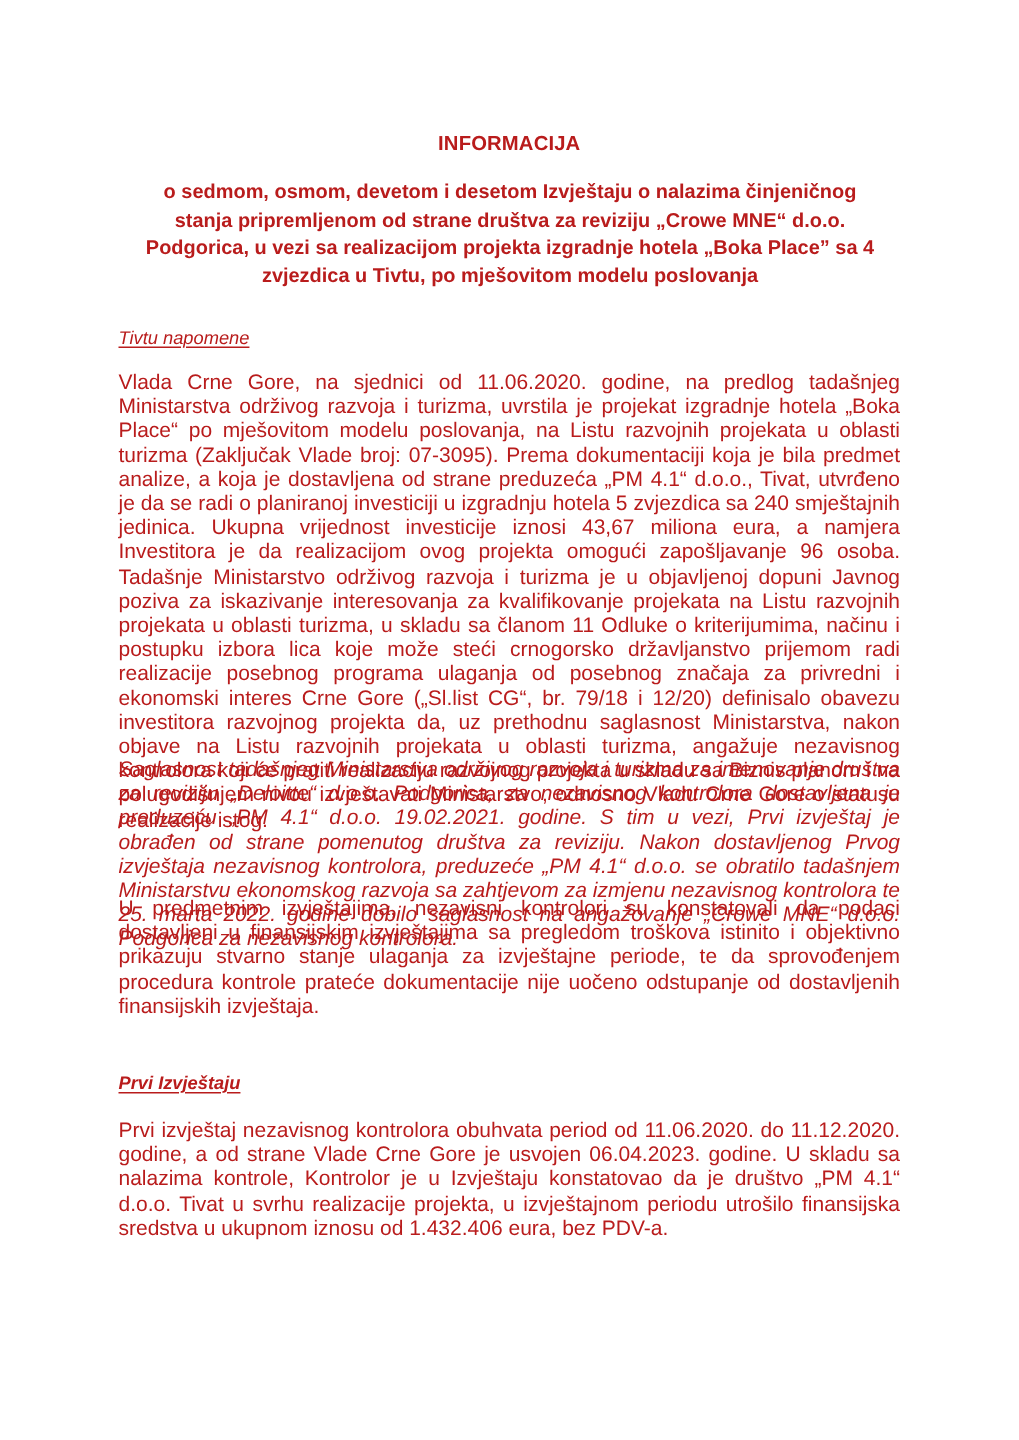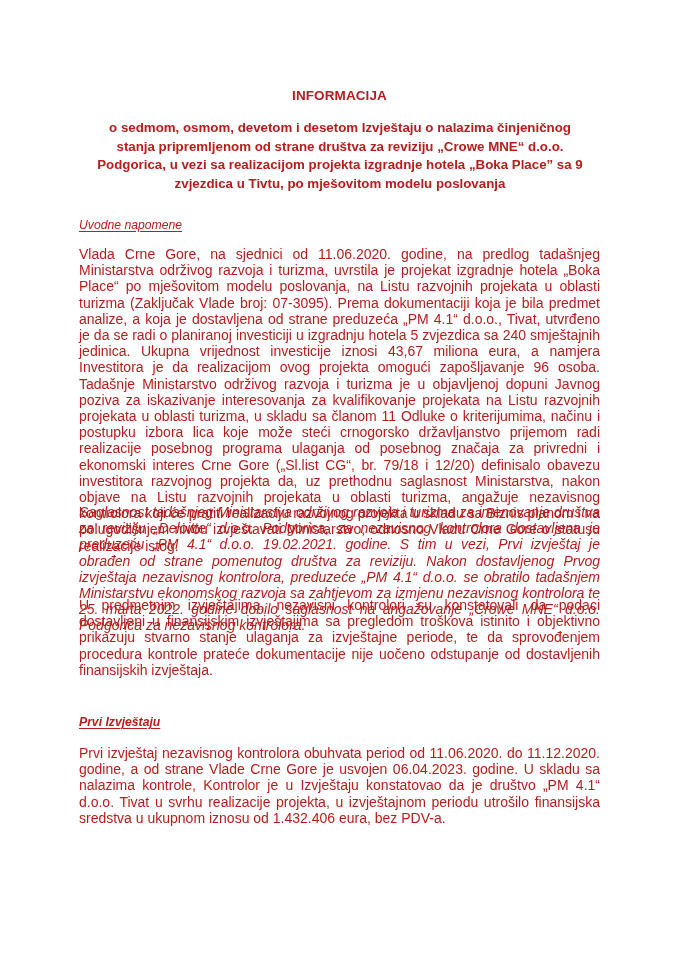--- a/index.html
+++ b/index.html
@@ -28,23 +28,23 @@
     text-align-last: left;
   }
   .para p { margin: 0; }
   b { font-weight: normal; }
 </style>
 </head>
 <body>
 
 <div class="page">
   <div class="title">INFORMACIJA</div>
-  <div class="subtitle">o sedmom, osmom, devetom i desetom Izvještaju o nalazima činjeničnog stanja pripremljenom od strane društva za reviziju „Crowe MNE“  d.o.o. Podgorica, u vezi sa realizacijom projekta izgradnje hotela „Boka Place” sa 9 zvjezdica u Tivtu, po mješovitom modelu poslovanja</div>
+  <div class="subtitle">o sedmom, osmom, devetom i desetom Izvještaju o nalazima činjeničnog stanja pripremljenom od strane društva za reviziju „Crowe MNE“  d.o.o. Podgorica, u vezi sa realizacijom projekta izgradnje hotela „Boka Place” sa 4 zvjezdica u Tivtu, po mješovitom modelu poslovanja</div>
 
-  <div class="section-heading" style="top:218px;">Uvodne napomene</div>
+  <div class="section-heading" style="top:218px;">Tivtu napomene</div>
 
   <div class="para" style="top:246px;">
     <p>Vlada Crne Gore, na sjednici od 11.06.2020. godine, na predlog tadašnjeg Ministarstva održivog razvoja i turizma, uvrstila je projekat izgradnje hotela „Boka Place“ po mješovitom modelu poslovanja, na Listu razvojnih projekata u oblasti turizma (Zaključak Vlade broj: 07-3095). Prema dokumentaciji koja je bila predmet analize, a koja je dostavljena od strane preduzeća „PM 4.1“ d.o.o., Tivat, utvrđeno je da se radi o planiranoj investiciji u izgradnju hotela 5 zvjezdica sa 240 smještajnih jedinica. Ukupna vrijednost investicije iznosi 43,67 miliona eura, a namjera Investitora je da realizacijom ovog projekta omogući zapošljavanje 96 osoba. Tadašnje Ministarstvo održivog razvoja i turizma je u objavljenoj dopuni Javnog poziva za iskazivanje interesovanja za kvalifikovanje projekata na Listu razvojnih projekata u oblasti turizma, u skladu sa članom 11 Odluke o kriterijumima, načinu i postupku izbora lica koje može steći crnogorsko državljanstvo prijemom radi realizacije posebnog programa ulaganja od posebnog značaja za privredni i ekonomski interes Crne Gore („Sl.list CG“, br. 79/18 i 12/20) definisalo obavezu investitora razvojnog projekta da, uz prethodnu saglasnost Ministarstva, nakon objave na Listu razvojnih projekata u oblasti turizma, angažuje nezavisnog kontrolora koji će pratiti realizaciju razvojnog projekta u skladu sa Biznis planom i na polugodišnjem nivou izvještavati Ministarstvo, odnosno Vladu Crne Gore o statusu realizacije istog.</p>
   </div>
 
   <div class="para" style="top:504px;font-style:italic;">
     <p>Saglasnost tadašnjeg Ministarstva održivog razvoja i turizma za imenovanje društva za reviziju „Deloitte“ d.o.o. Podgorica, za  nezavisnog kontrolora dostavljena je preduzeću „PM 4.1“ d.o.o. 19.02.2021. godine. S tim u vezi, Prvi izvještaj je obrađen od strane pomenutog društva za reviziju. Nakon dostavljenog Prvog izvještaja nezavisnog kontrolora, preduzeće „PM 4.1“ d.o.o. se obratilo tadašnjem Ministarstvu ekonomskog razvoja sa zahtjevom za izmjenu nezavisnog kontrolora te 25. marta 2022. godine dobilo saglasnost na angažovanje „Crowe MNE“ d.o.o. Podgorica za nezavisnog kontrolora.</p>
   </div>
 
 

